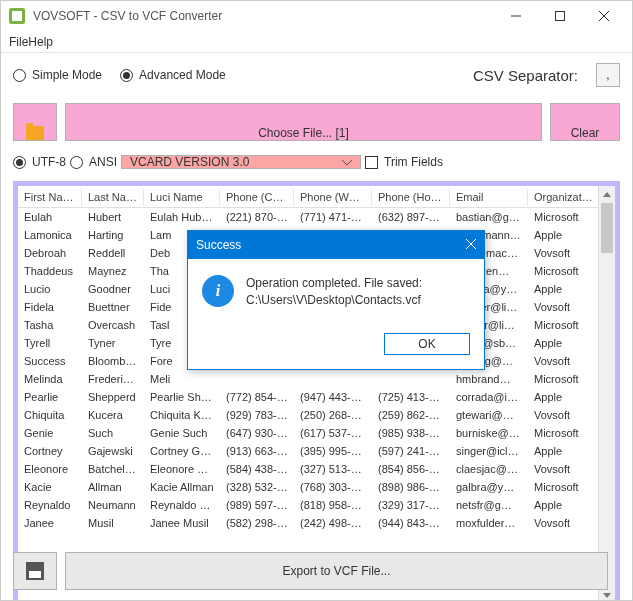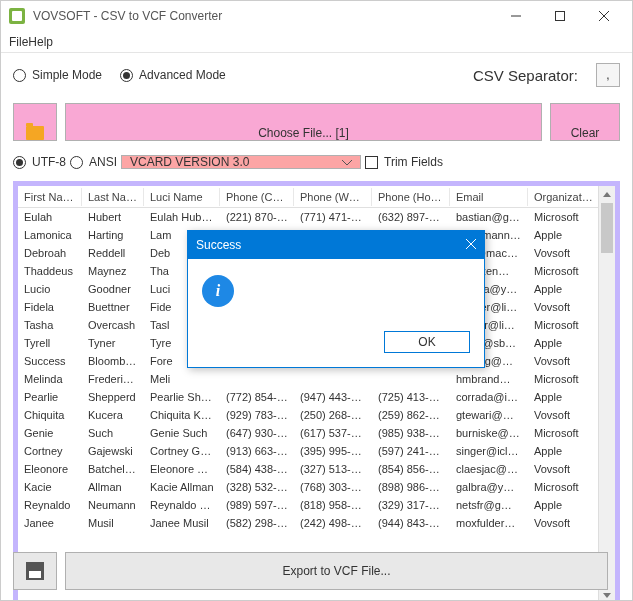--- a/index.html
+++ b/index.html
@@ -354,19 +354,23 @@
 <div class="modal">
   <div class="mtitle">
     <span style="color:#ffffff">Success</span>
     <span class="mx"><svg width="10" height="10" viewBox="0 0 10 10">
           <line x1="0" y1="0" x2="10" y2="10" stroke="#fff"></line>
           <line x1="10" y1="0" x2="0" y2="10" stroke="#fff"></line>
         </svg></span>
   </div>
   <div class="mbody">
     <div class="micon">i</div>
+    <div class="mtext">
+      <div>Operation completed. File saved:</div>
+      <div>C:\Users\V\Desktop\Contacts.vcf</div>
+    </div>
   </div>
   <div class="mfoot">
     <div class="okbtn">
         <span>OK</span>
       </div>
   </div>
 </div>
 
 </body></html>

